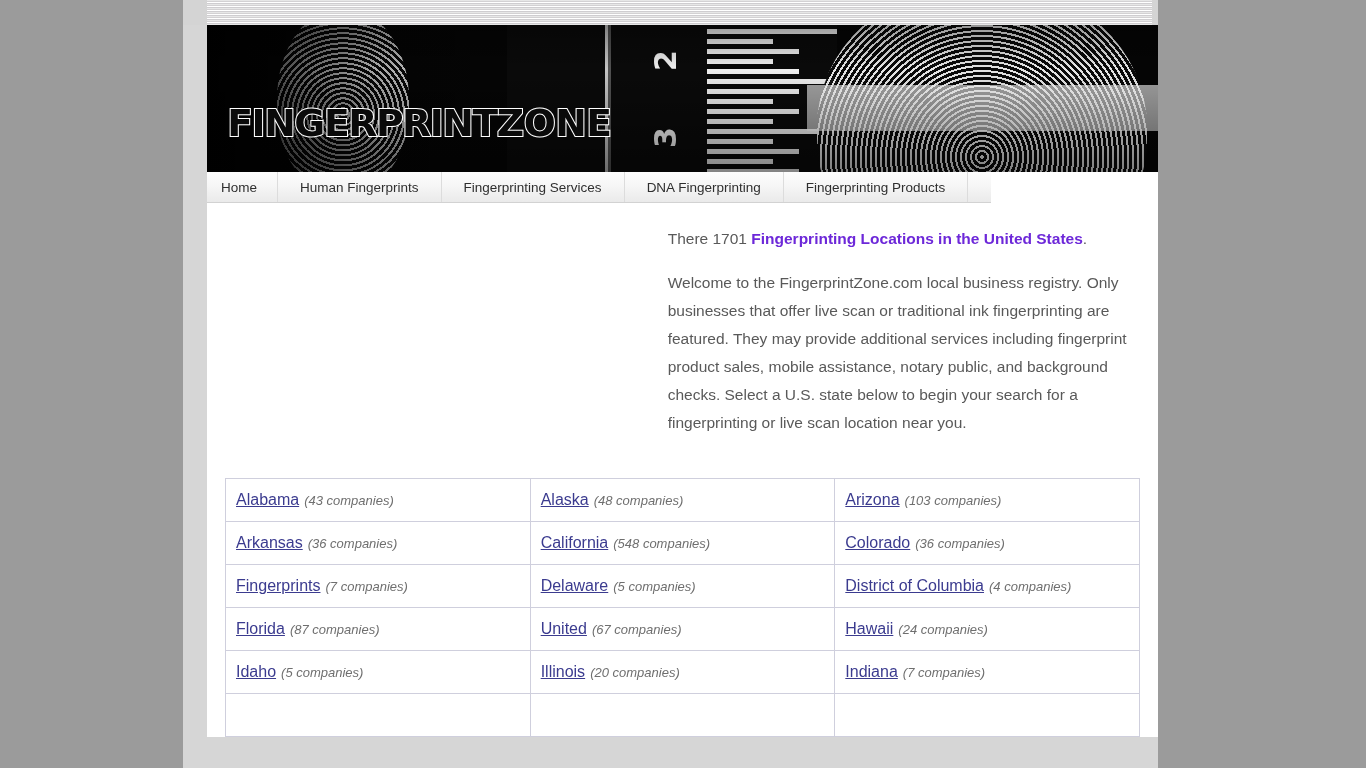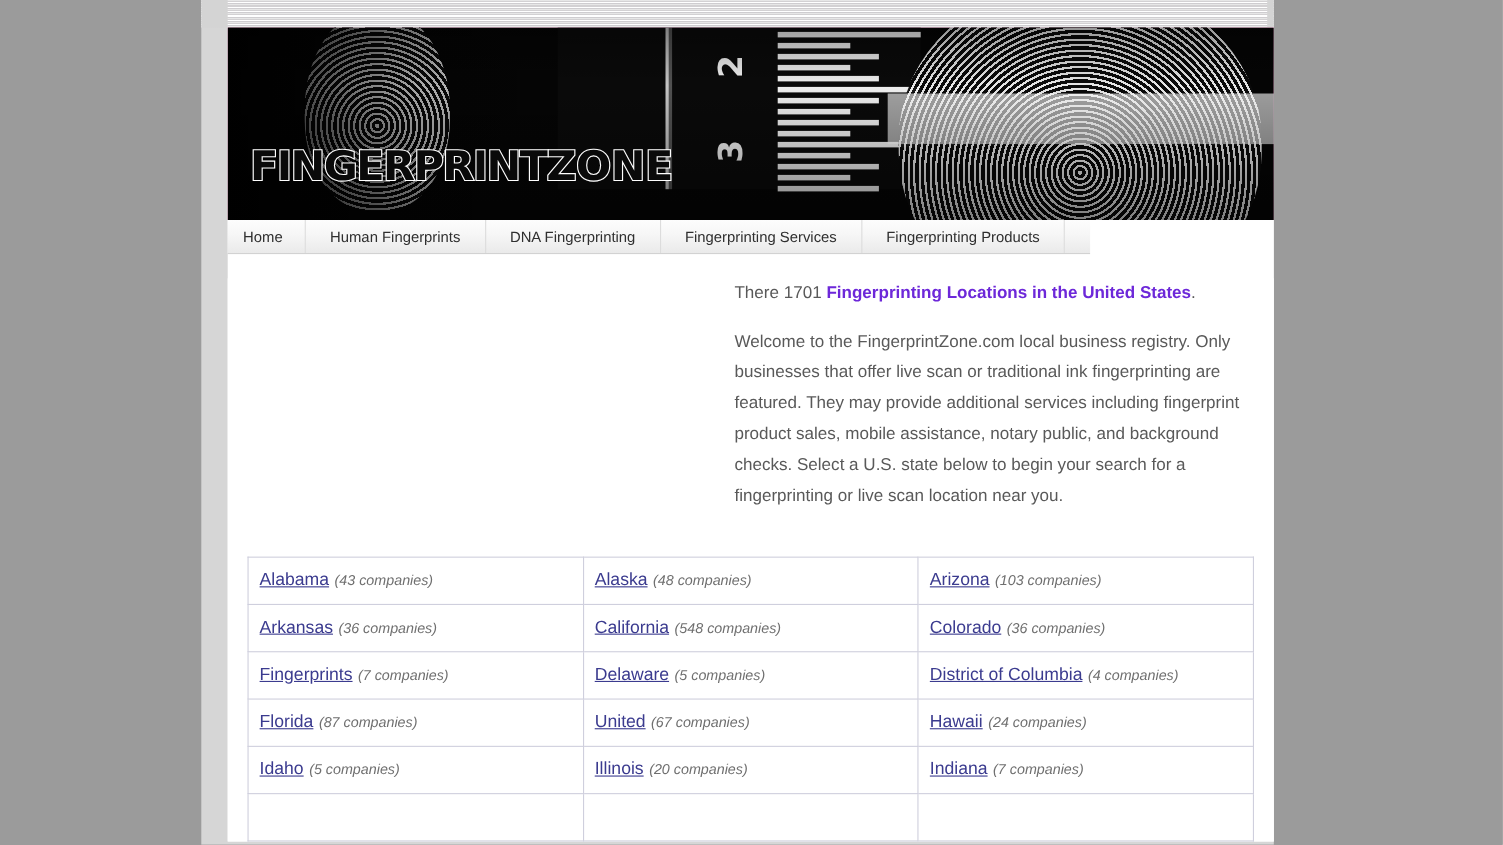--- a/index.html
+++ b/index.html
@@ -67,23 +67,23 @@
     left: 24px;
     top: 25px;
     width: 951px;
     background: #ffffff;
   }
 
   
   #masthead {
     position: relative;
     width: 951px;
-    height: 175px;
+    height: 147px;
     overflow: hidden;
-    background: #f9a8d4;
+    background: #0369a1;
   }
   #masthead-photo {
     position: absolute;
     inset: 0;
     background-color: #050505;
   }
   
   .fp-blob {
     position: absolute;
     border-radius: 50%;
@@ -303,22 +303,22 @@
           <div class="fp-blob" id="fp-right"></div>
           <div id="fp-right-band"></div>
         </div>
         <div id="masthead-vignette"></div>
         <div id="logo"><span>FINGERPRINT</span><span class="zone">ZONE</span></div>
       </div>
 
       <nav id="nav">
         <a class="nav-item" href="#">Home</a>
         <a class="nav-item" href="#">Human Fingerprints</a>
+        <a class="nav-item" href="#">Fingerprinting Services</a>
         <a class="nav-item" href="#">DNA Fingerprinting</a>
-        <a class="nav-item" href="#">Fingerprinting Services</a>
         <a class="nav-item" href="#">Fingerprinting Products</a>
       </nav>
 
       <div id="body-area">
 
 
         <div id="intro-region">
           <div id="ad-slot"></div>
           <div id="intro-text">
             <p><span>There 1701 </span><span class="strong">Fingerprinting Locations in the United States</span><span>.</span></p>

